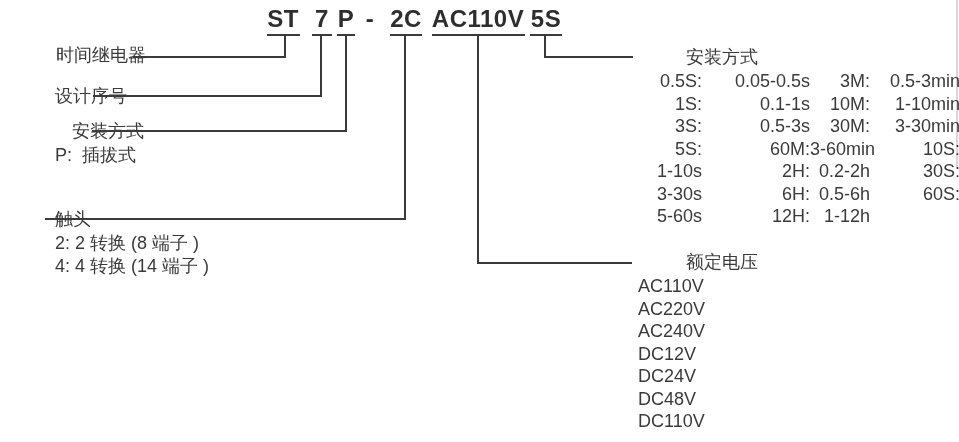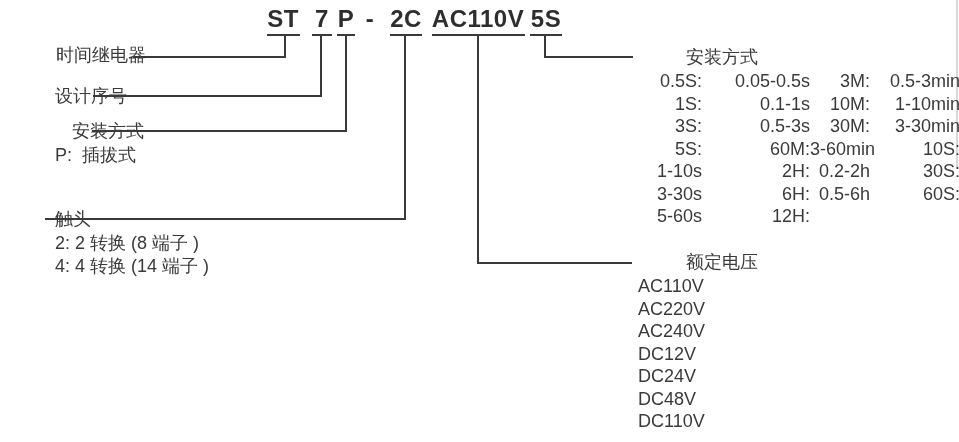--- a/index.html
+++ b/index.html
@@ -129,20 +129,21 @@
     <span class="cell">1-10s</span>
     <span class="cell">2H:</span>
     <span class="cell">0.2-2h</span>
     <span class="cell">30S:</span>
     <span class="cell">3-30s</span>
     <span class="cell">6H:</span>
     <span class="cell">0.5-6h</span>
     <span class="cell">60S:</span>
     <span class="cell">5-60s</span>
     <span class="cell">12H:</span>
+    <span class="cell">1-12h</span>
   </div>
 
   <div class="label" style="left:638px; top:253px">额定电压</div>
   <div id="voltage-list">
     <div class="volt-item">AC110V</div>
     <div class="volt-item">AC220V</div>
     <div class="volt-item">AC240V</div>
     <div class="volt-item">DC12V</div>
     <div class="volt-item">DC24V</div>
     <div class="volt-item">DC48V</div>

